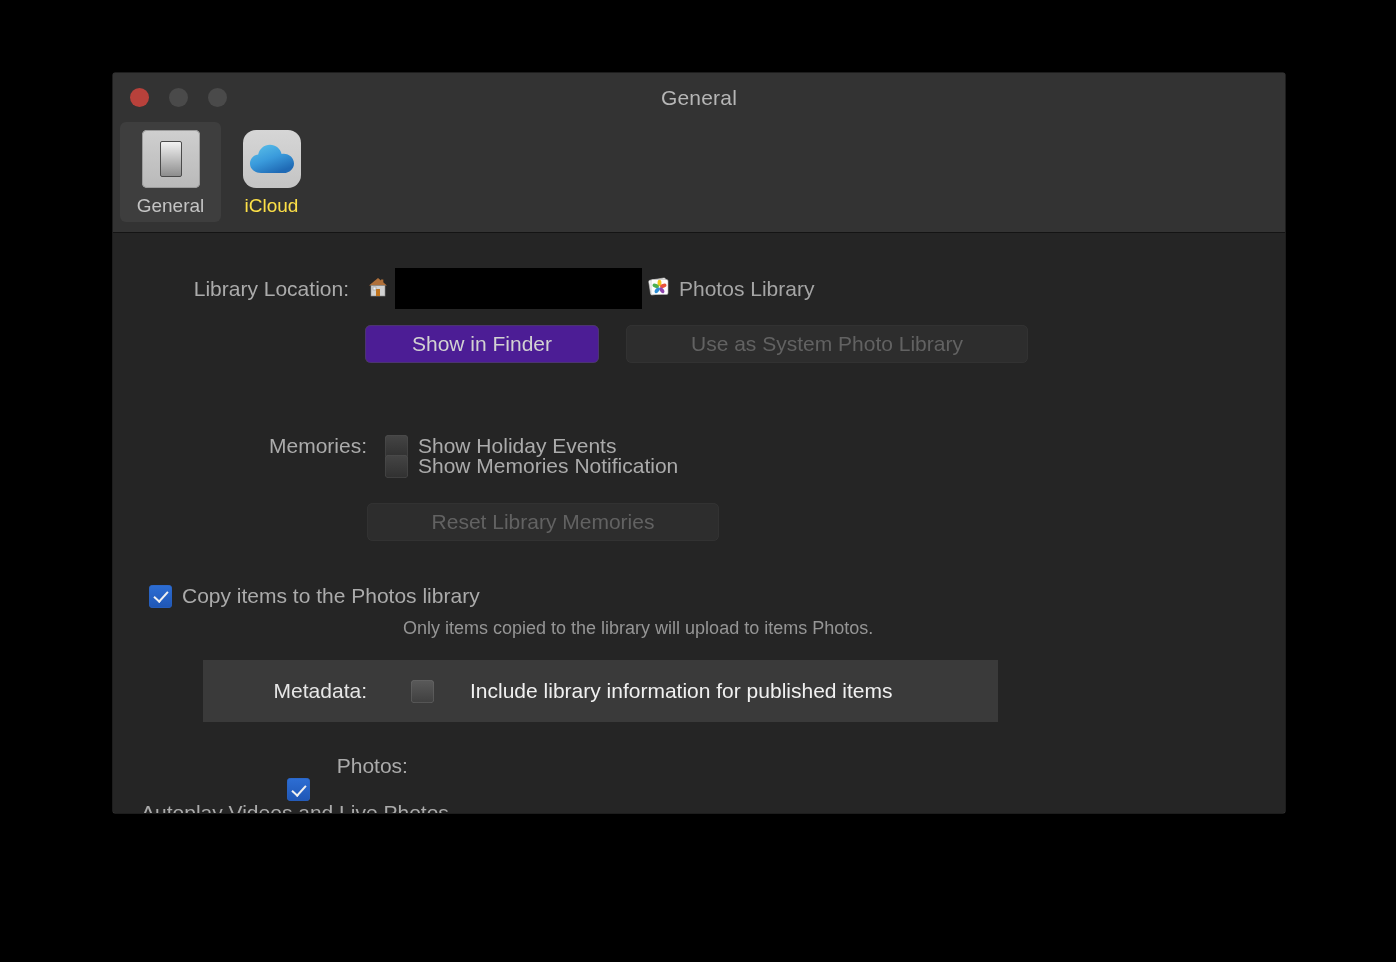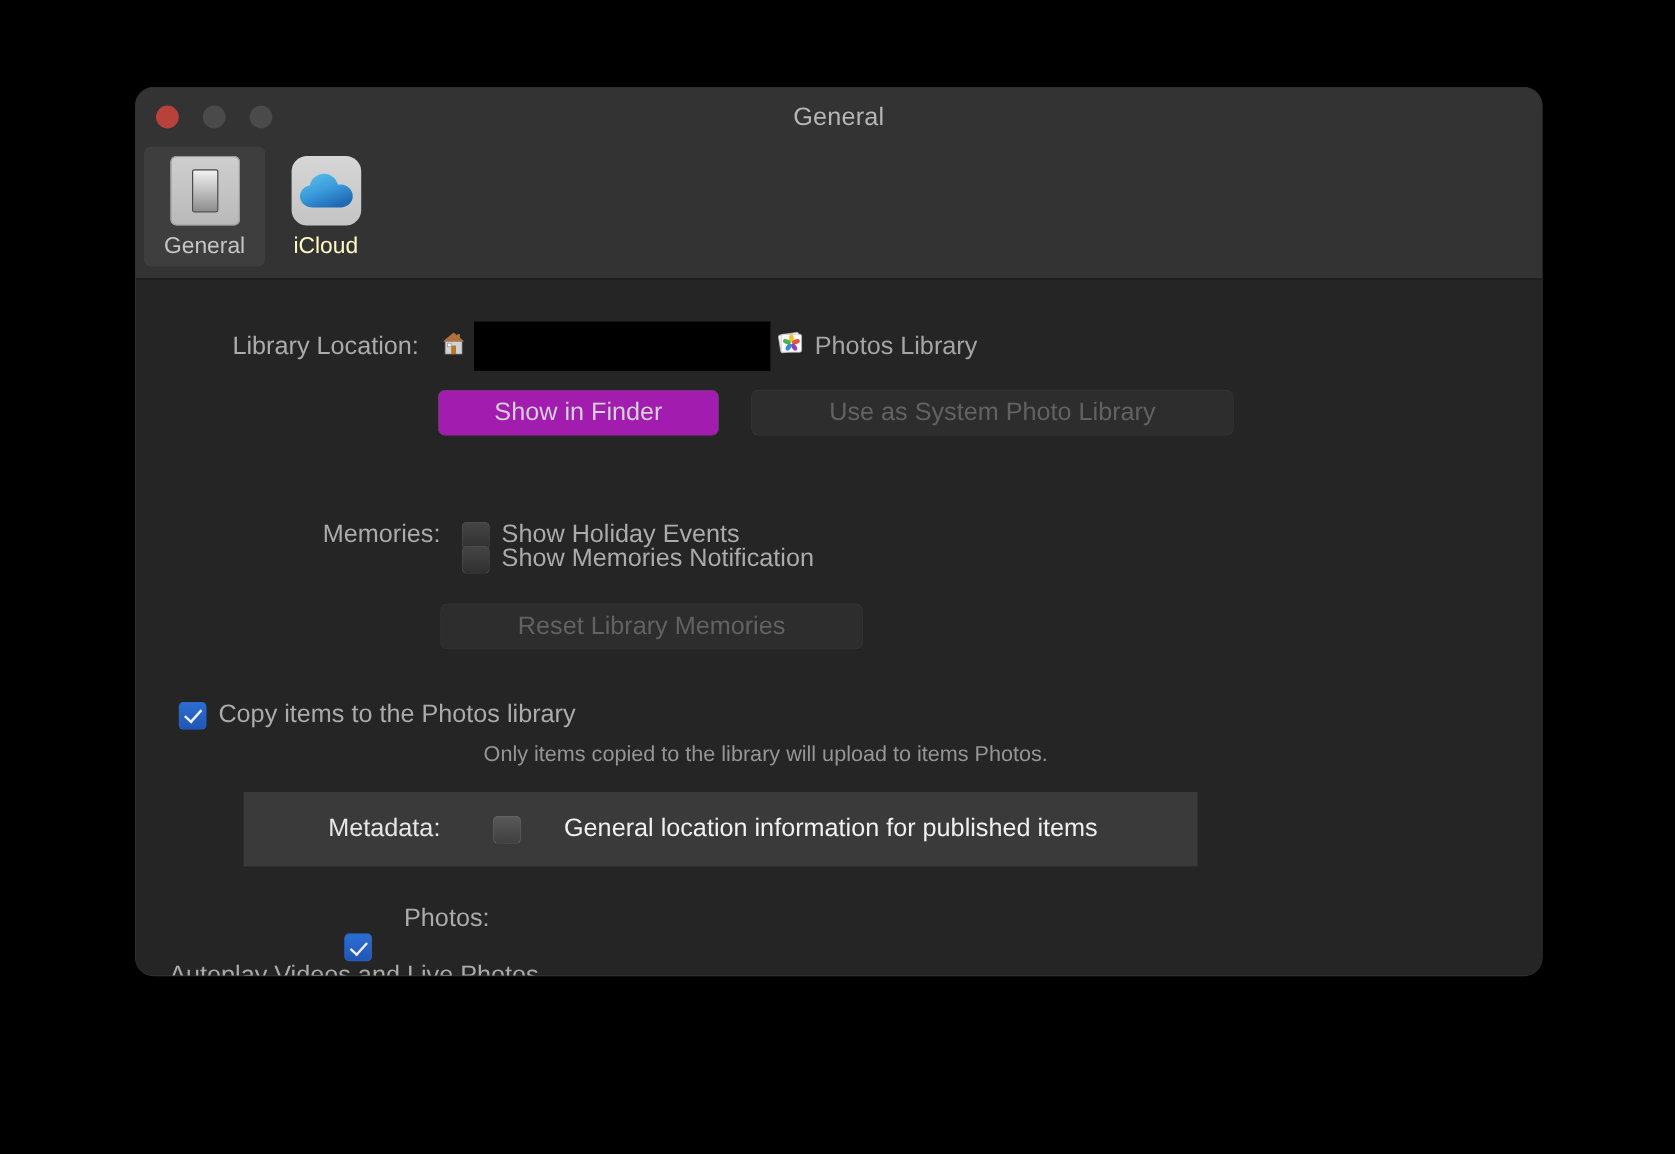--- a/index.html
+++ b/index.html
@@ -12,21 +12,21 @@
   }
 
   
   #window {
     position: absolute;
     left: 113px;
     top: 73px;
     width: 1172px;
     height: 740px;
     background: #252525;
-    border-radius: 15px;
+    border-radius: 2px;
     overflow: hidden;
     box-shadow: 0 0 0 0.5px #3a3a3a;
   }
 
   
   #titlebar {
     position: relative;
     height: 160px;
     background: #333333;
     border-bottom: 1px solid #141414;
@@ -76,21 +76,21 @@
     flex-direction: column;
     align-items: center;
     justify-content: flex-start;
     padding-top: 8px;
     cursor: default;
   }
   .tab.selected { background: #3e3e3e; }
   .tab-label {
     margin-top: 7px;
     font-size: 19px;
-    color: #fef9c3;
+    color: #fde047;
   }
   .tab.selected .tab-label { color: #c4c4c4; }
 
   
   .icon-switch {
     width: 58px; height: 58px;
     border-radius: 5px;
     background: linear-gradient(180deg,#cfcfcf 0%, #b9b9b9 100%);
     position: relative;
     box-shadow: inset 0 0 0 1px #9c9c9c;
@@ -156,21 +156,21 @@
     height: 38px;
     border-radius: 6px;
     display: flex;
     align-items: center;
     justify-content: center;
     font-size: 21px;
     padding: 0 18px;
     white-space: nowrap;
   }
   .btn.enabled {
-    background: #a21caf;
+    background: #4c1d95;
     color: #d2d2d2;
     box-shadow: inset 0 0 0 0.5px #4d4d4d;
   }
   .btn.disabled {
     background: #2d2d2d;
     color: #626262;
     box-shadow: inset 0 0 0 0.5px #383838;
   }
 
   #row-libbuttons { left: 252px; top: 92px; gap: 27px; }
@@ -349,21 +349,21 @@
       <span class="cb-text">Copy items to the Photos library</span>
     </div>
 
     <div class="row" id="row-importing-sub">
       <span class="sub-note">Only items copied to the library will upload to items Photos.</span>
     </div>
 
     <div id="row-metadata-wrap">
       <span class="field-label">Metadata:</span>
       <span class="cb off" style="margin-left:18px"></span>
-      <span class="cb-text">General location information for published items</span>
+      <span class="cb-text">Include library information for published items</span>
     </div>
 
     <div class="row" id="row-photos">
       <span class="field-label">Photos:</span>
       <span class="cb on" style="margin-left:18px"></span>
       <span class="cb-text">Autoplay Videos and Live Photos</span>
     </div>
 
   </div>
 </div>

